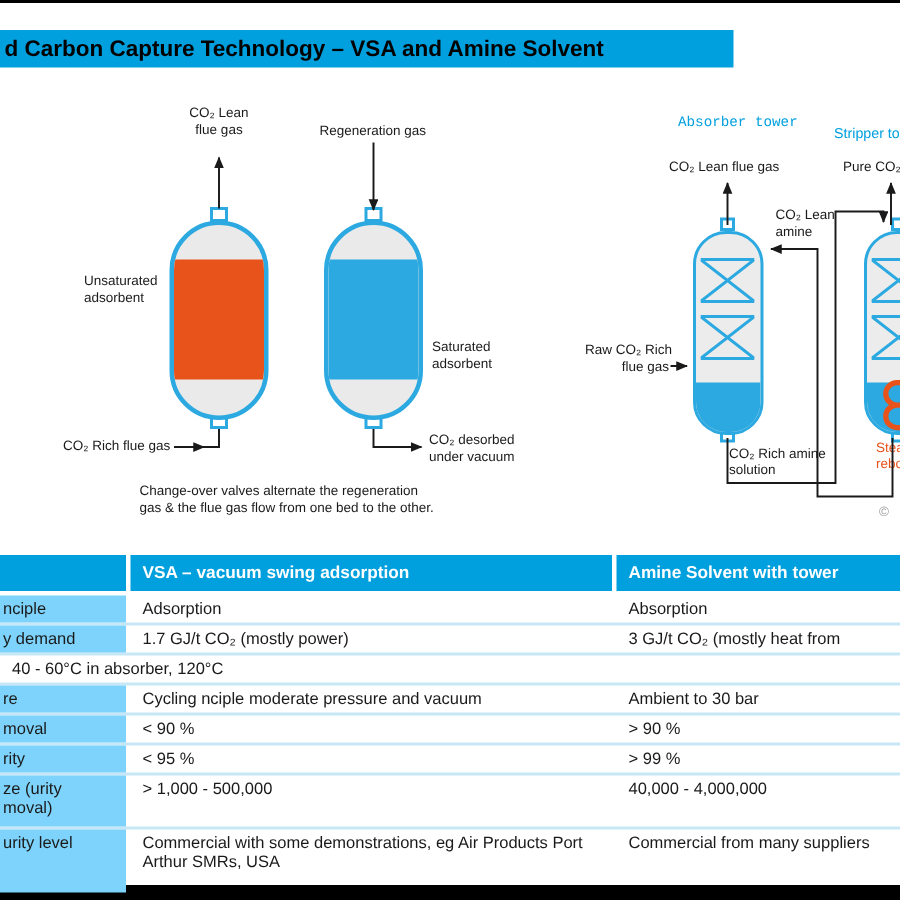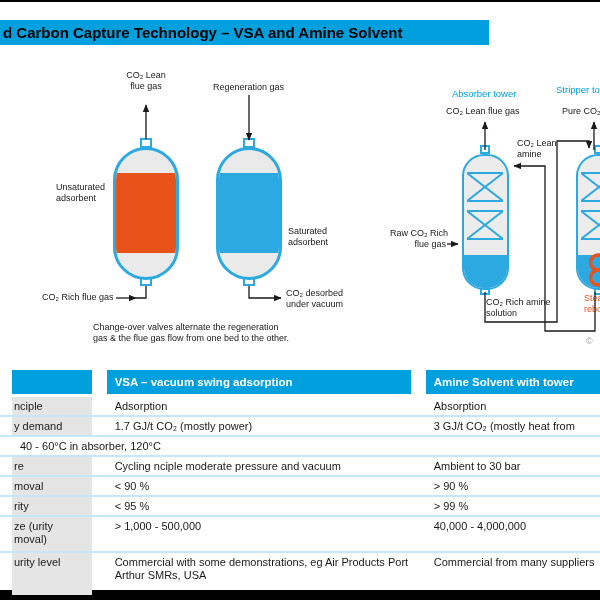--- a/index.html
+++ b/index.html
@@ -20,22 +20,22 @@
          border-radius:22px;overflow:hidden;box-sizing:border-box;}
   .liquid{position:absolute;left:0;right:0;bottom:0;height:33px;background:#2BA9E0;}
   .pack{position:absolute;left:3px;}
   .nozzle{position:absolute;width:12px;height:10px;border:2.5px solid #2BA9E0;background:#fff;box-sizing:border-box;}
   .nozzle.sm{width:10px;height:9px;}
   #overlay{position:absolute;left:0;top:0;pointer-events:none;}
   #reboiler-coil{position:absolute;pointer-events:none;}
   .table{position:absolute;left:0;top:370px;width:690px;display:flex;flex-direction:column;}
   .trow{display:flex;border-bottom:2px solid #C8E7F6;box-sizing:border-box;}
   .trow.thead{border-bottom:3px solid #ffffff;min-height:27px;}
-  .c{box-sizing:border-box;padding:3px 0 2px 8px;font-size:11px;line-height:13px;margin-left:12px;}
-  .c1{width:84px;background:#e5e5e5;margin-right:3px;padding-left:2px;padding-right:2px;}
+  .c{box-sizing:border-box;padding:3px 0 2px 8px;font-size:11px;line-height:13px;}
+  .c1{width:84px;background:#7dd3fc;margin-right:3px;padding-left:2px;padding-right:2px;}
   .c2{width:321px;margin-right:3px;}
   .c3{width:279px;}
   .hcell{background:#00A0DF;color:#fff;font-weight:bold;font-size:11.5px;padding-top:6px;}
 </style>
 </head>
 <body>
 
 <div id="stage">
 
   <div class="hbar" style="top:0;height:2px;"></div>
@@ -77,21 +77,21 @@
   <div class="nozzle" style="left:243px;top:138px;"></div>
   <div class="nozzle" style="left:243px;top:276px;"></div>
 
   <div class="vessel" style="left:113px;top:147px;">
     <div class="band" style="background:#E8531B;"></div>
   </div>
   <div class="vessel" style="left:216px;top:147px;">
     <div class="band" style="background:#2BA9E0;"></div>
   </div>
 
-  <div class="lab cyan" style="left:452px;top:88px;">
+  <div class="lab cyan" style="left:452px;top:76px;font-family:Liberation Mono, monospace;">
     <div>Absorber tower</div>
   </div>
   <div class="lab cyan" style="left:556px;top:84px;">
     <div>Stripper tower</div>
   </div>
   <div class="lab" style="left:446px;top:106px;">
     <div>CO₂ Lean flue gas</div>
   </div>
   <div class="lab" style="left:562px;top:106px;">
     <div>Pure CO₂</div>

